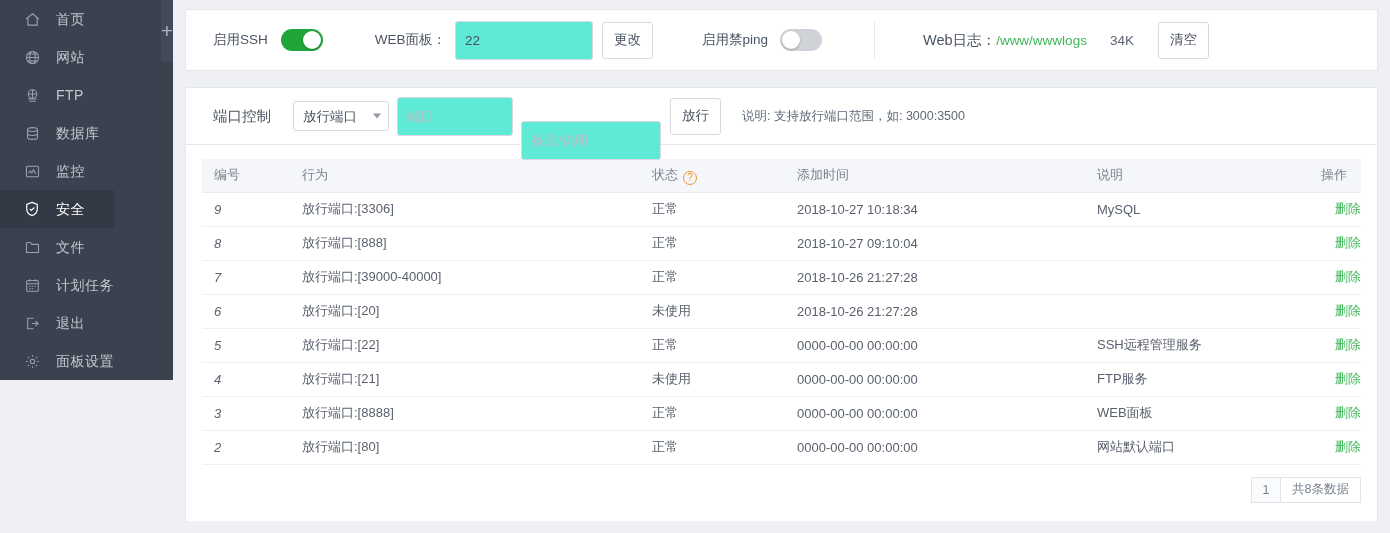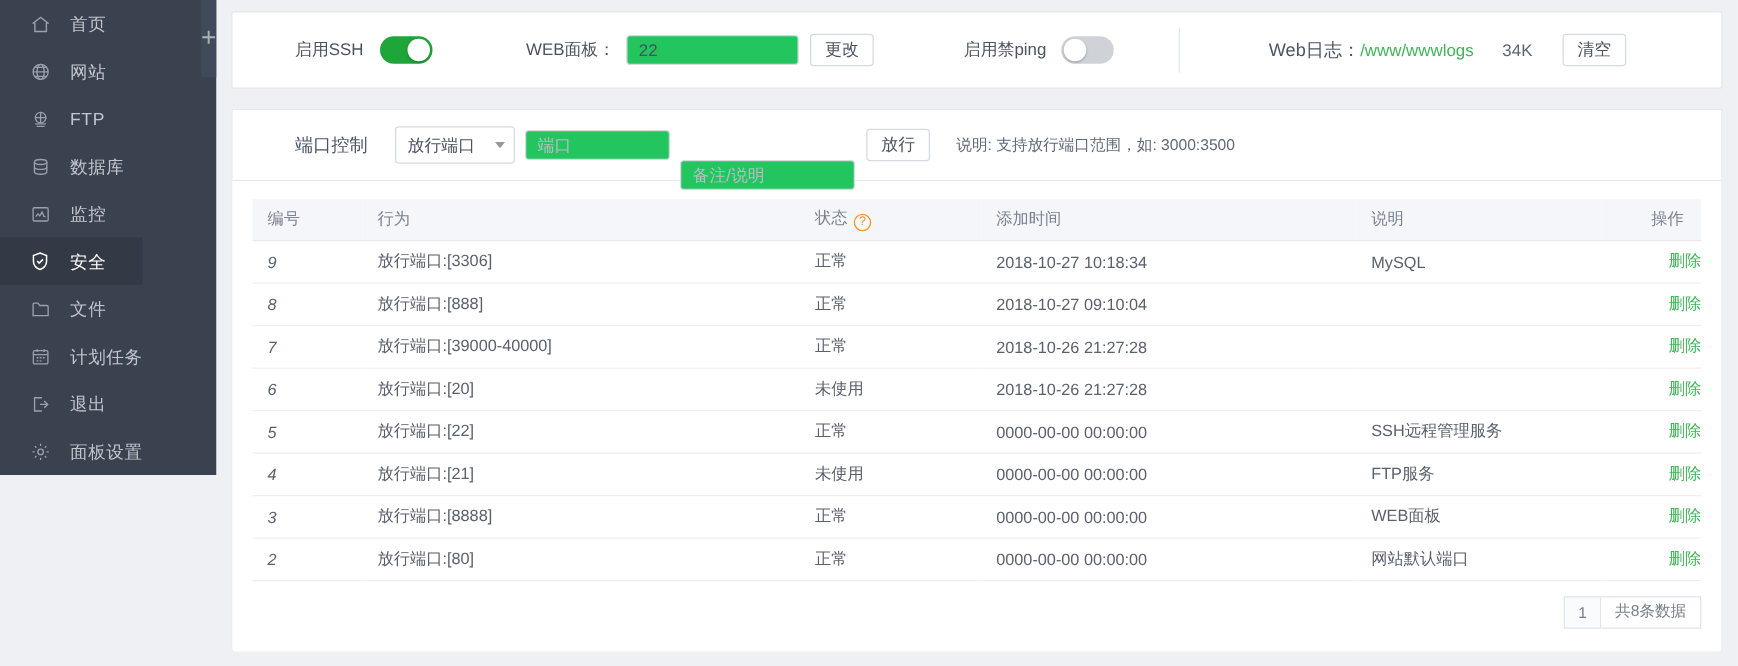--- a/index.html
+++ b/index.html
@@ -69,50 +69,50 @@
   }
 
   
   .card-top {
     height: 62px;
     display: flex; align-items: center;
     padding: 0 0 0 27px;
     margin-bottom: 16px;
   }
   .fld { display: flex; align-items: center; }
-  .lbl { font-size: 13.5px; color: #4b5462; white-space: nowrap; margin-left: 23px; }
+  .lbl { font-size: 13.5px; color: #4b5462; white-space: nowrap; }
 
   .switch {
     width: 42px; height: 22px; border-radius: 11px;
     position: relative; cursor: pointer; flex: 0 0 42px;
   }
   .switch .knob {
     position: absolute; top: 2px; width: 18px; height: 18px;
     border-radius: 50%; background: #fff;
     box-shadow: 0 1px 2px rgba(0,0,0,.25);
   }
   .switch.on { background: #20a53a; }
   .switch.on .knob { right: 2px; }
   .switch.off { background: #cfd3d8; }
   .switch.off .knob { left: 2px; }
 
   .txtinput {
-    height: 24px;
+    height: 39px;
     border: 1px solid #d7dae0;
     border-radius: 3px;
     padding: 0 9px;
     font-size: 13.5px;
     color: #495160;
     font-family: "Liberation Sans", sans-serif;
-    background: #22c55e;
+    background: #5eead4;
     outline: none;
   }
   .txtinput::placeholder { color: #b9bec6; }
   .btn {
-    height: 26px;
+    height: 37px;
     min-width: 46px;
     border: 1px solid #d7dae0;
     border-radius: 3px;
     background: #fff;
     font-size: 13.5px;
     color: #4b5462;
     cursor: pointer;
     padding: 0 11px;
     font-family: "Liberation Sans", sans-serif;
     line-height: 1;

